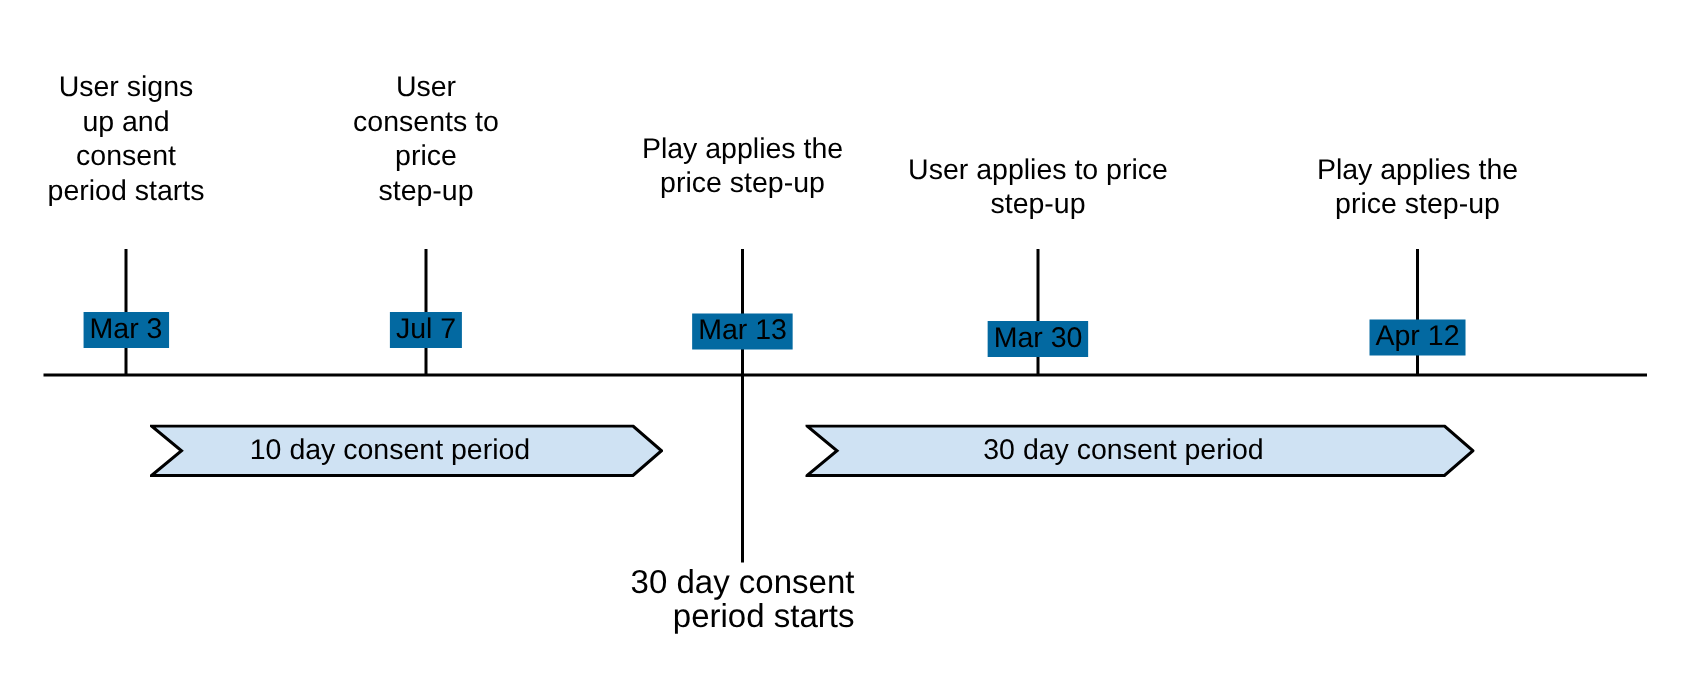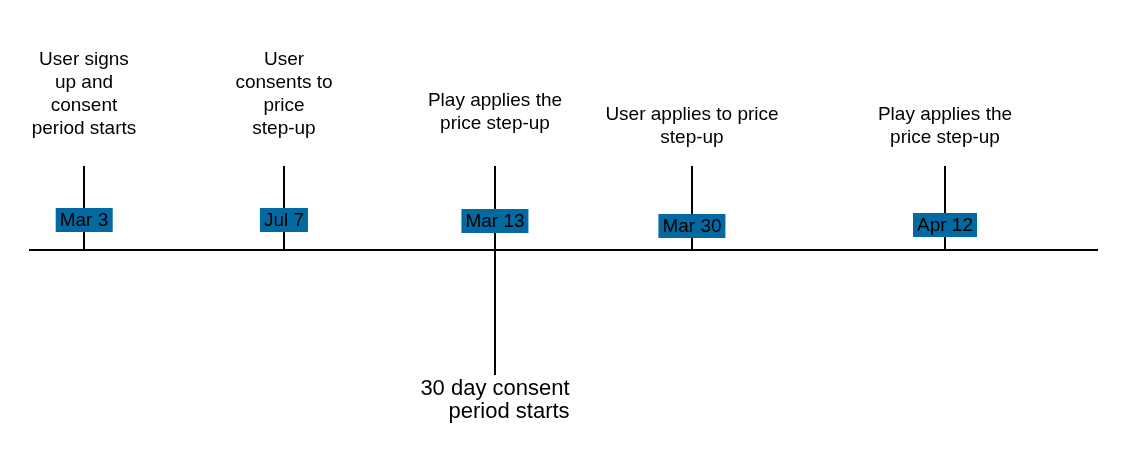--- a/index.html
+++ b/index.html
@@ -105,18 +105,30 @@
 step-up</div>
   <div class="event-label x-e4" style="top:102px">Play applies the
 price step-up</div>
 
   <div class="date-badge x-e0" style="top:208px">Mar 3</div>
   <div class="date-badge x-e1" style="top:208px">Jul 7</div>
   <div class="date-badge x-e2" style="top:209px">Mar 13</div>
   <div class="date-badge x-e3" style="top:214px">Mar 30</div>
   <div class="date-badge x-e4" style="top:213px">Apr 12</div>
 
+  <div class="banner" style="left:100px; width:342px">
+    <svg width="342" height="35" viewBox="0 0 342 35" preserveAspectRatio="none" aria-hidden="true">
+      <polygon points="1,1 322,1 341,17.5 322,34 1,34 21,17.5" fill="#cfe2f3"></polygon>
+    </svg>
+    <div class="banner-label">10 day consent period</div>
+  </div>
 
+  <div class="banner" style="left:537px; width:446px">
+    <svg width="446" height="35" viewBox="0 0 446 35" preserveAspectRatio="none" aria-hidden="true">
+      <polygon points="1,1 426,1 445,17.5 426,34 1,34 21,17.5" fill="#cfe2f3"></polygon>
+    </svg>
+    <div class="banner-label">30 day consent period</div>
+  </div>
 
   <div class="below-note x-e2" style="top:376px">30 day consent
 period starts</div>
 
 </div>
 
 </body></html>

